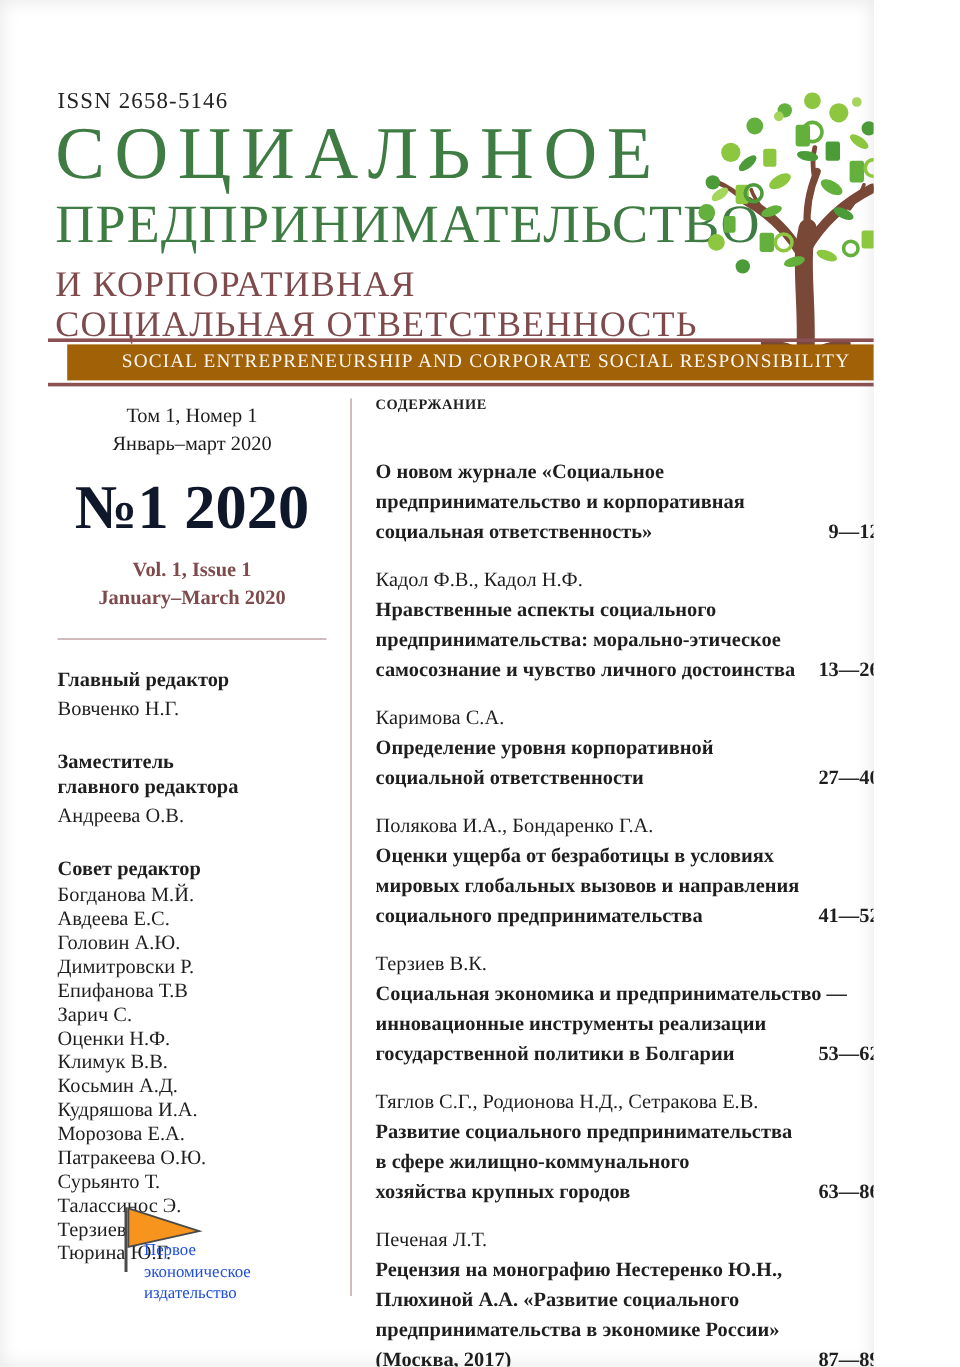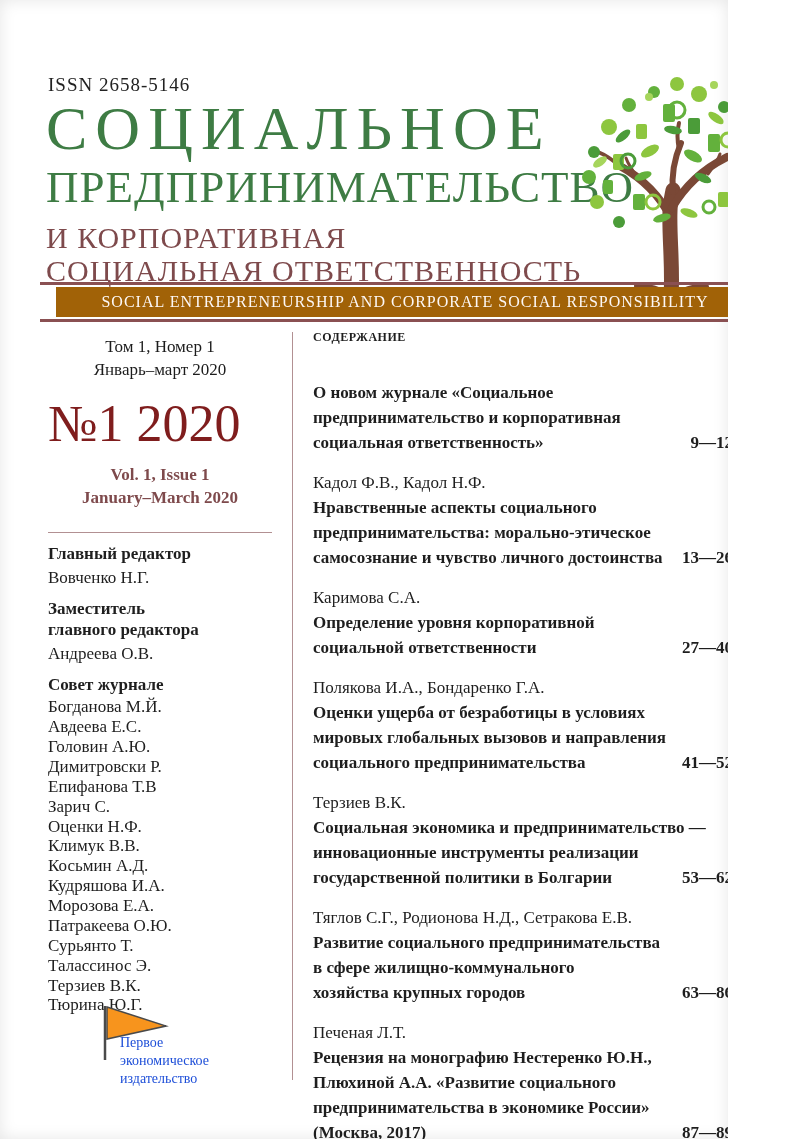--- a/index.html
+++ b/index.html
@@ -18,24 +18,24 @@
   .banner-rule { height:3px; background:#8a5052; }
   .banner-band {
     margin:2px 16px; background:#a16207; color:#fdf8f6; text-align:center;
     height:30px; line-height:30px; font-size:16px; letter-spacing:1px; white-space:nowrap;
   }
   .tree { position:absolute; left:558px; top:66px; width:238px; height:236px; }
   
   .divider-v { position:absolute; left:292px; top:332px; width:1px; height:748px; background:#b29092; }
   .left-col { position:absolute; left:48px; top:336px; width:224px; }
   .vol-ru { text-align:center; font-weight:normal; font-size:17px; line-height:1.35; color:#1c1c1c; white-space:pre-line; }
-  .issue-no { text-align:left; color:#7f1d1d; font-weight:normal; font-size:52px; line-height:1; margin:16px 0 14px; }
+  .issue-no { text-align:center; color:#0f172a; font-weight:bold; font-size:52px; line-height:1; margin:16px 0 14px; }
   .vol-en { text-align:center; font-weight:bold; font-size:17px; line-height:1.35; color:#7e4a4c; white-space:pre-line; }
   .hr-rose { border:none; border-top:1px solid #b29092; margin:22px 0 0 0; }
-  .ed-label { font-weight:bold; font-size:17px; line-height:1.2; margin-top:11px; white-space:pre-line; }
+  .ed-label { font-weight:bold; font-size:17px; line-height:1.2; margin-top:24px; white-space:pre-line; }
   .ed-name { font-size:17px; margin-top:4px; }
   .council-list { margin-top:2px; }
   .council-name { font-size:17px; line-height:1.17; }
   
   .publisher { position:absolute; left:98px; top:1002px; width:170px; height:95px; }
   .publisher svg { position:absolute; left:0; top:0; }
   .publisher-name { position:absolute; left:22px; top:32px; font-size:14px; line-height:1.3; color:#1d4ed8; white-space:pre-line; }
   
   .right-col { position:absolute; left:313px; top:330px; width:420px; }
   .toc-heading { font-weight:bold; font-size:12px; letter-spacing:0.5px; margin-bottom:36px; }
@@ -138,21 +138,21 @@
 Январь–март 2020</div>
     <div class="issue-no">№1 2020</div>
     <div class="vol-en">Vol. 1, Issue 1
 January–March 2020</div>
     <hr class="hr-rose">
     <div class="ed-label">Главный редактор</div>
     <div class="ed-name">Вовченко Н.Г.</div>
     <div class="ed-label">Заместитель
 главного редактора</div>
     <div class="ed-name">Андреева О.В.</div>
-    <div class="ed-label">Совет журнале</div>
+    <div class="ed-label">Совет редактор</div>
     <div class="council-list">
         <div class="council-name">Богданова М.Й.</div>
         <div class="council-name">Авдеева Е.С.</div>
         <div class="council-name">Головин А.Ю.</div>
         <div class="council-name">Димитровски Р.</div>
         <div class="council-name">Епифанова Т.В</div>
         <div class="council-name">Зарич С.</div>
         <div class="council-name">Оценки Н.Ф.</div>
         <div class="council-name">Климук В.В.</div>
         <div class="council-name">Косьмин А.Д.</div>

